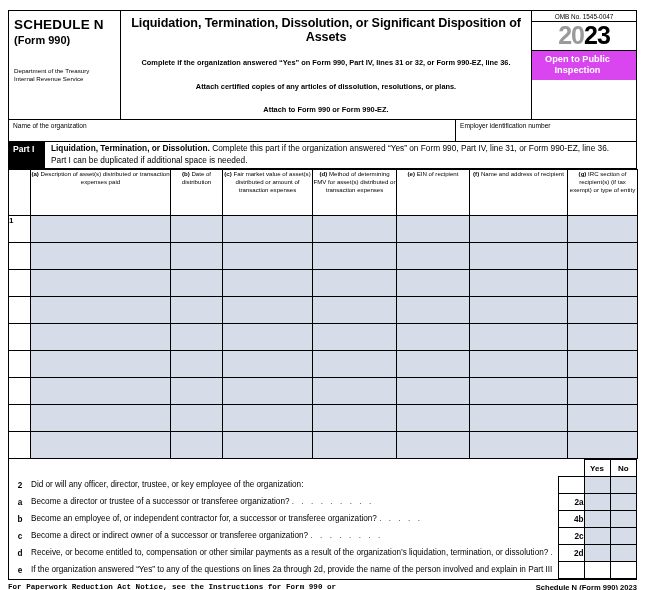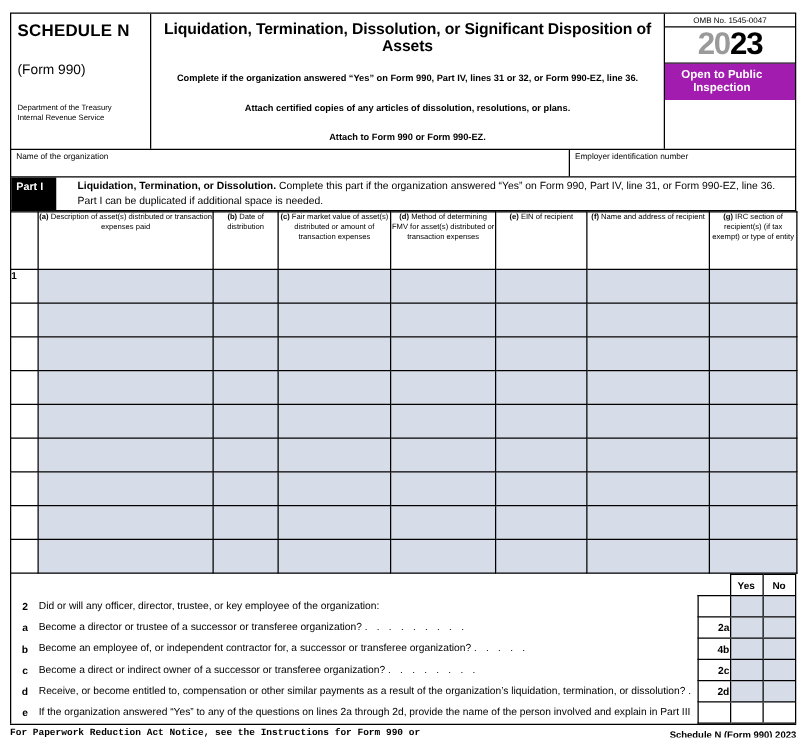--- a/index.html
+++ b/index.html
@@ -40,23 +40,23 @@
     border-right: 1.2px solid #000;
   }
   .sched-title {
     font-size: 13.5px;
     font-weight: bold;
     letter-spacing: .2px;
     line-height: 1.15;
   }
   .sched-sub {
     font-size: 11px;
-    font-weight: normal;
+    font-weight: bold;
     line-height: 1.2;
-    margin-top: 17px;
+    margin-top: 1px;
   }
   .dept {
     font-size: 6.2px;
     line-height: 1.35;
     margin-top: 20px;
   }
   .hdr-mid {
     flex: 1;
     box-sizing: border-box;
     padding: 5px 4px 3px 4px;
@@ -93,21 +93,21 @@
     font-weight: bold;
     letter-spacing: -1px;
     line-height: 1;
     padding: 1px 0 2px 0;
     border-bottom: 1.2px solid #000;
   }
   .year .lt {
     color: #9a9a9a;
   }
   .open-pub {
-    background: #a21caf;
+    background: #d946ef;
     color: #fff;
     font-size: 9.2px;
     font-weight: bold;
     line-height: 1.22;
     padding: 3px 13px 4px 0;
   }
 
   
   .name-row {
     display: flex;
@@ -144,21 +144,20 @@
     padding: 2px 5px 13px 4px;
     width: 36px;
     box-sizing: border-box;
     line-height: 1.3;
   }
   .part-text {
     flex: 1;
     font-size: 8.3px;
     line-height: 1.38;
     padding: 1px 4px 2px 6px;
-    margin-left: 11px;
   }
   .part-text b { font-weight: bold; }
 
   
   table.grid {
     border-collapse: collapse;
     width: 629px;
     table-layout: fixed;
   }
   table.grid td, table.grid th {

